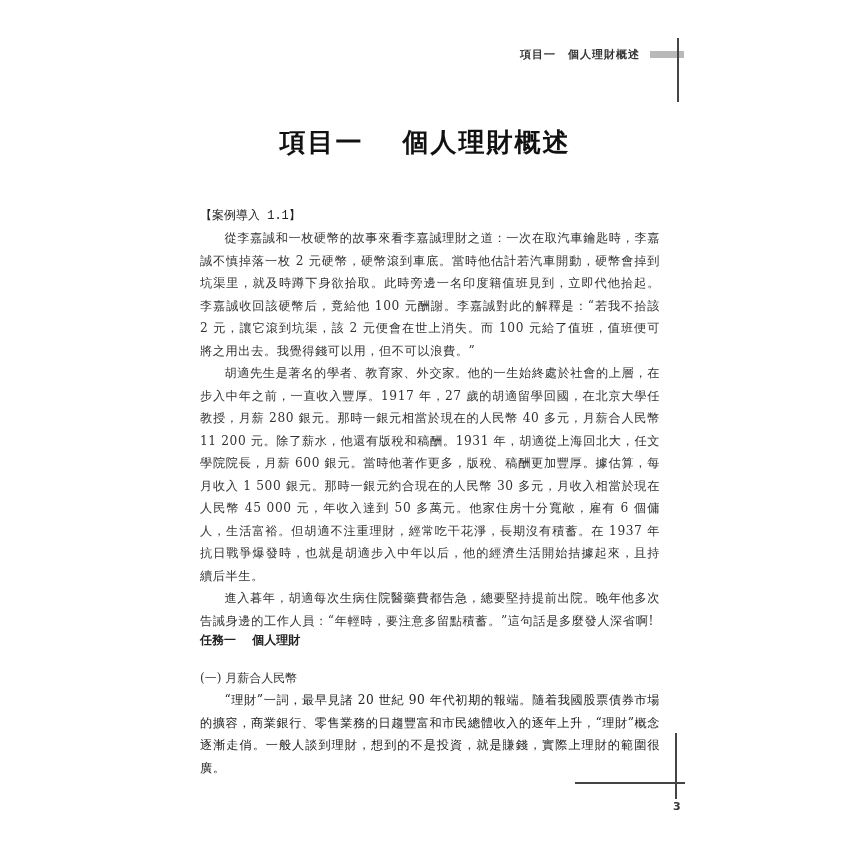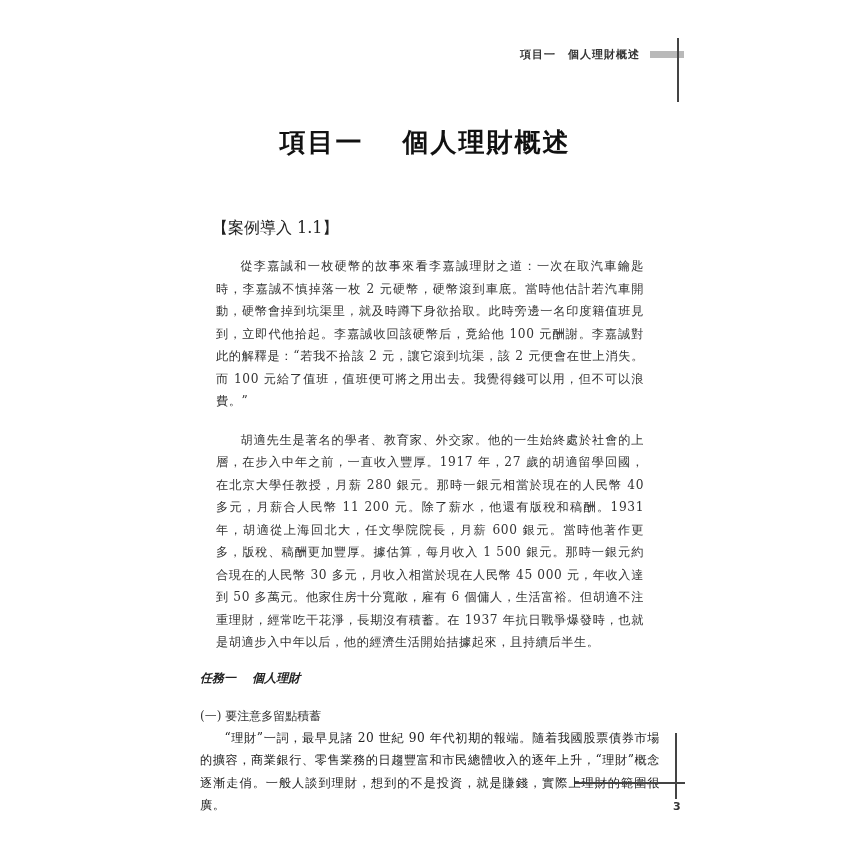--- a/index.html
+++ b/index.html
@@ -9,44 +9,45 @@
                   font-size: 11px; font-weight: bold; color: #333; letter-spacing: 1px; }
   .head-bar { position: absolute; top: 51px; left: 650px; width: 34px; height: 7px; background: #b9b9b9; }
   .crop-v-top { position: absolute; left: 677px; top: 38px; width: 2px; height: 64px; background: #444; }
   .crop-v-bot { position: absolute; left: 675px; top: 733px; width: 2px; height: 66px; background: #444; }
   .crop-h-bot { position: absolute; left: 575px; top: 782px; width: 110px; height: 2px; background: #444; }
   .page-number { position: absolute; left: 673px; top: 800px; font-family: "DejaVu Sans", sans-serif;
                  font-size: 11px; font-weight: bold; color: #333; }
   .chapter-title { position: absolute; top: 125px; left: 0; width: 850px; text-align: center;
                    font-size: 26px; font-weight: bold; color: #111; letter-spacing: 2px; }
   .content { position: absolute; left: 200px; top: 205px; width: 460px; }
-  .case-label { font-size: 16px; line-height: 22px; margin: 12px; }
-  .para { font-size: 12.2px; line-height: 22.5px; margin: 16px; text-indent: 2em; text-align: justify; letter-spacing: 0.6px; color: #333; }
+  .case-label { font-size: 12px; line-height: 22px; margin: 0; font-family: Liberation Mono, monospace; }
+  .para { font-size: 12.2px; line-height: 22.5px; margin: 0; text-indent: 2em; text-align: justify; letter-spacing: 0.6px; color: #333; }
   .module-title { text-align: center; font-size: 16px; font-weight: bold; margin: 28px 0 16px 0; color: #111; letter-spacing: 1px; }
-  .task-title { font-family: "DejaVu Sans", sans-serif; font-size: 12px; font-weight: bold; margin: 0 0 18px 0; color: #222; font-style: italic; }
+  .task-title { font-family: "DejaVu Sans", sans-serif; font-size: 12px; font-weight: bold; margin: 0 0 18px 0; color: #222; }
   .sub-title { font-size: 12px; margin: 0; line-height: 22px; color: #333; }
   .para2 { font-size: 12.2px; line-height: 22.5px; margin: 0; text-indent: 2em; text-align: justify; letter-spacing: 0.5px; color: #222; }
 </style>
 </head>
 <body>
 
 <div class="running-head">項目一　個人理財概述</div>
 <div class="head-bar"></div>
 <div class="crop-v-top"></div>
 
 <div class="chapter-title">項目一　 個人理財概述</div>
 
 <div class="content">
   <p class="case-label">【案例導入 1.1】</p>
   <p class="para">從李嘉誠和一枚硬幣的故事來看李嘉誠理財之道：一次在取汽車鑰匙時，李嘉誠不慎掉落一枚 2 元硬幣，硬幣滾到車底。當時他估計若汽車開動，硬幣會掉到坑渠里，就及時蹲下身欲拾取。此時旁邊一名印度籍值班見到，立即代他拾起。李嘉誠收回該硬幣后，竟給他 100 元酬謝。李嘉誠對此的解釋是：“若我不拾該 2 元，讓它滾到坑渠，該 2 元便會在世上消失。而 100 元給了值班，值班便可將之用出去。我覺得錢可以用，但不可以浪費。”</p>
 
   <p class="para">胡適先生是著名的學者、教育家、外交家。他的一生始終處於社會的上層，在步入中年之前，一直收入豐厚。1917 年，27 歲的胡適留學回國，在北京大學任教授，月薪 280 銀元。那時一銀元相當於現在的人民幣 40 多元，月薪合人民幣 11 200 元。除了薪水，他還有版稅和稿酬。1931 年，胡適從上海回北大，任文學院院長，月薪 600 銀元。當時他著作更多，版稅、稿酬更加豐厚。據估算，每月收入 1 500 銀元。那時一銀元約合現在的人民幣 30 多元，月收入相當於現在人民幣 45 000 元，年收入達到 50 多萬元。他家住房十分寬敞，雇有 6 個傭人，生活富裕。但胡適不注重理財，經常吃干花淨，長期沒有積蓄。在 1937 年抗日戰爭爆發時，也就是胡適步入中年以后，他的經濟生活開始拮據起來，且持續后半生。</p>
+  <p class="para">進入暮年，胡適每次生病住院醫藥費都告急，總要堅持提前出院。晚年他多次告誡身邊的工作人員：“年輕時，要注意多留點積蓄。”這句話是多麼發人深省啊!</p>
 
   <div class="task-title">任務一　 個人理財</div>
 
-  <p class="sub-title">(一) 要注意多留點積蓄</p>
+  <p class="sub-title">(一) 月薪合人民幣</p>
   <p class="para2">“理財”一詞，最早見諸 20 世紀 90 年代初期的報端。隨着我國股票債券市場的擴容，商業銀行、零售業務的日趨豐富和市民總體收入的逐年上升，“理財”概念逐漸走俏。一般人談到理財，想到的不是投資，就是賺錢，實際上理財的範圍很廣。</p>
 
 </div>
 
 <div class="crop-v-bot"></div>
 <div class="crop-h-bot"></div>
 <div class="page-number">3</div>
 
 </body></html>

